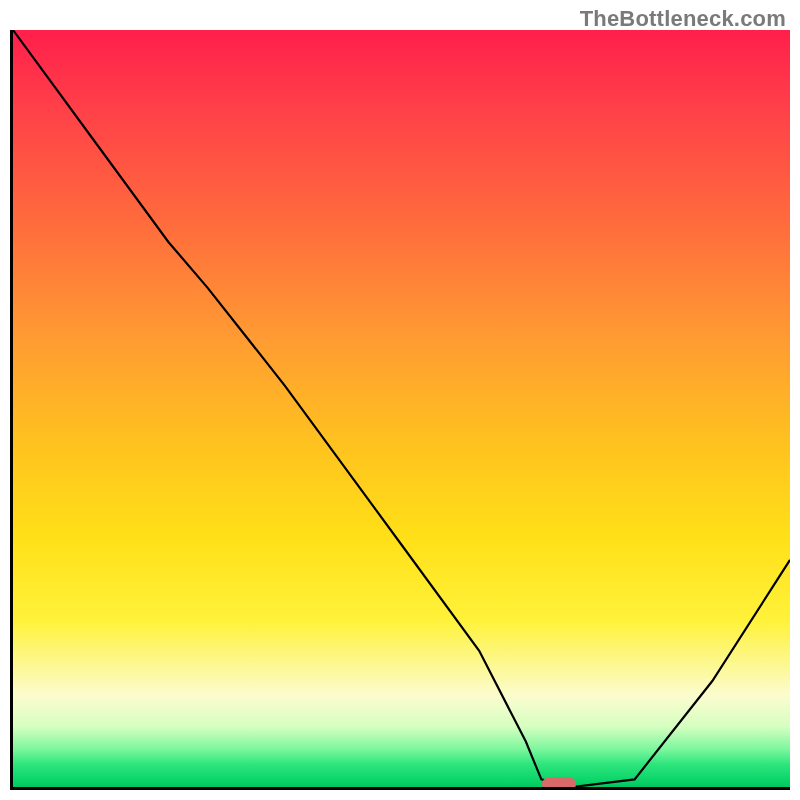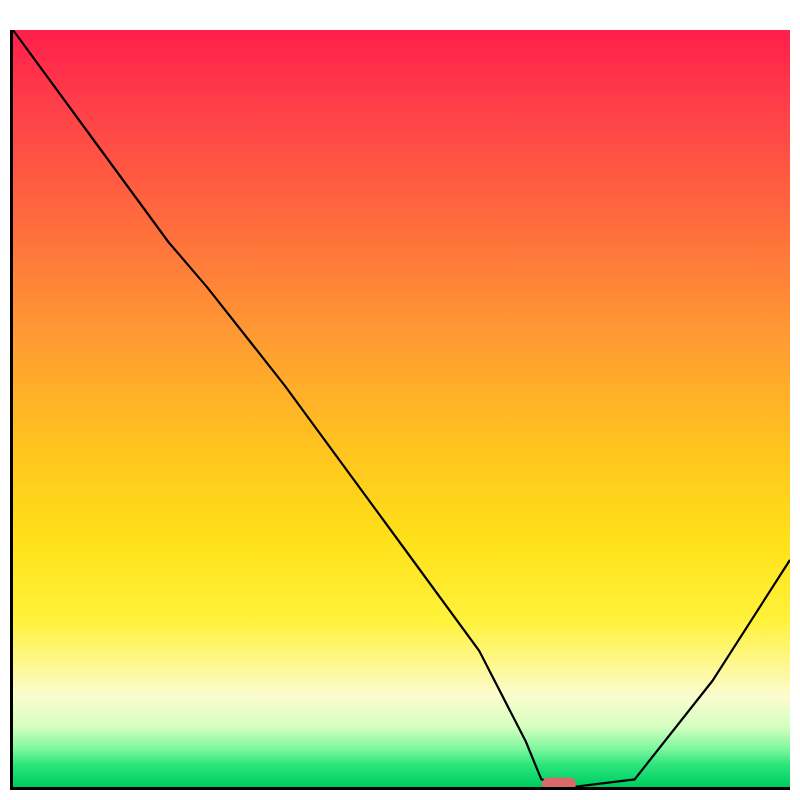--- a/index.html
+++ b/index.html
@@ -76,20 +76,21 @@
   svg.curve path {
     fill: none;
     stroke: #000;
     stroke-width: 2.2;
   }
 </style>
 </head>
 <body>
 
 <div class="chart-wrap">
+  <div class="watermark">TheBottleneck.com</div>
 
   <div class="plot-area">
     <div class="gradient-bg"></div>
 
     <svg class="curve" viewBox="0 0 780 760" preserveAspectRatio="none">
       <path d="M 0.0 0.0 L 78.0 106.4 L 156.0 212.8 L 195.0 258.4 L 273.0 357.2 L 390.0 516.8 L 468.0 623.2 L 514.8 714.4 L 530.4 752.4 L 561.6 760.0 L 624.0 752.4 L 702.0 653.6 L 780.0 532.0"></path>
     </svg>
 
     <div class="marker" style="left: 546px; top: 754px; background: rgb(216, 106, 106);"></div>
   </div>

